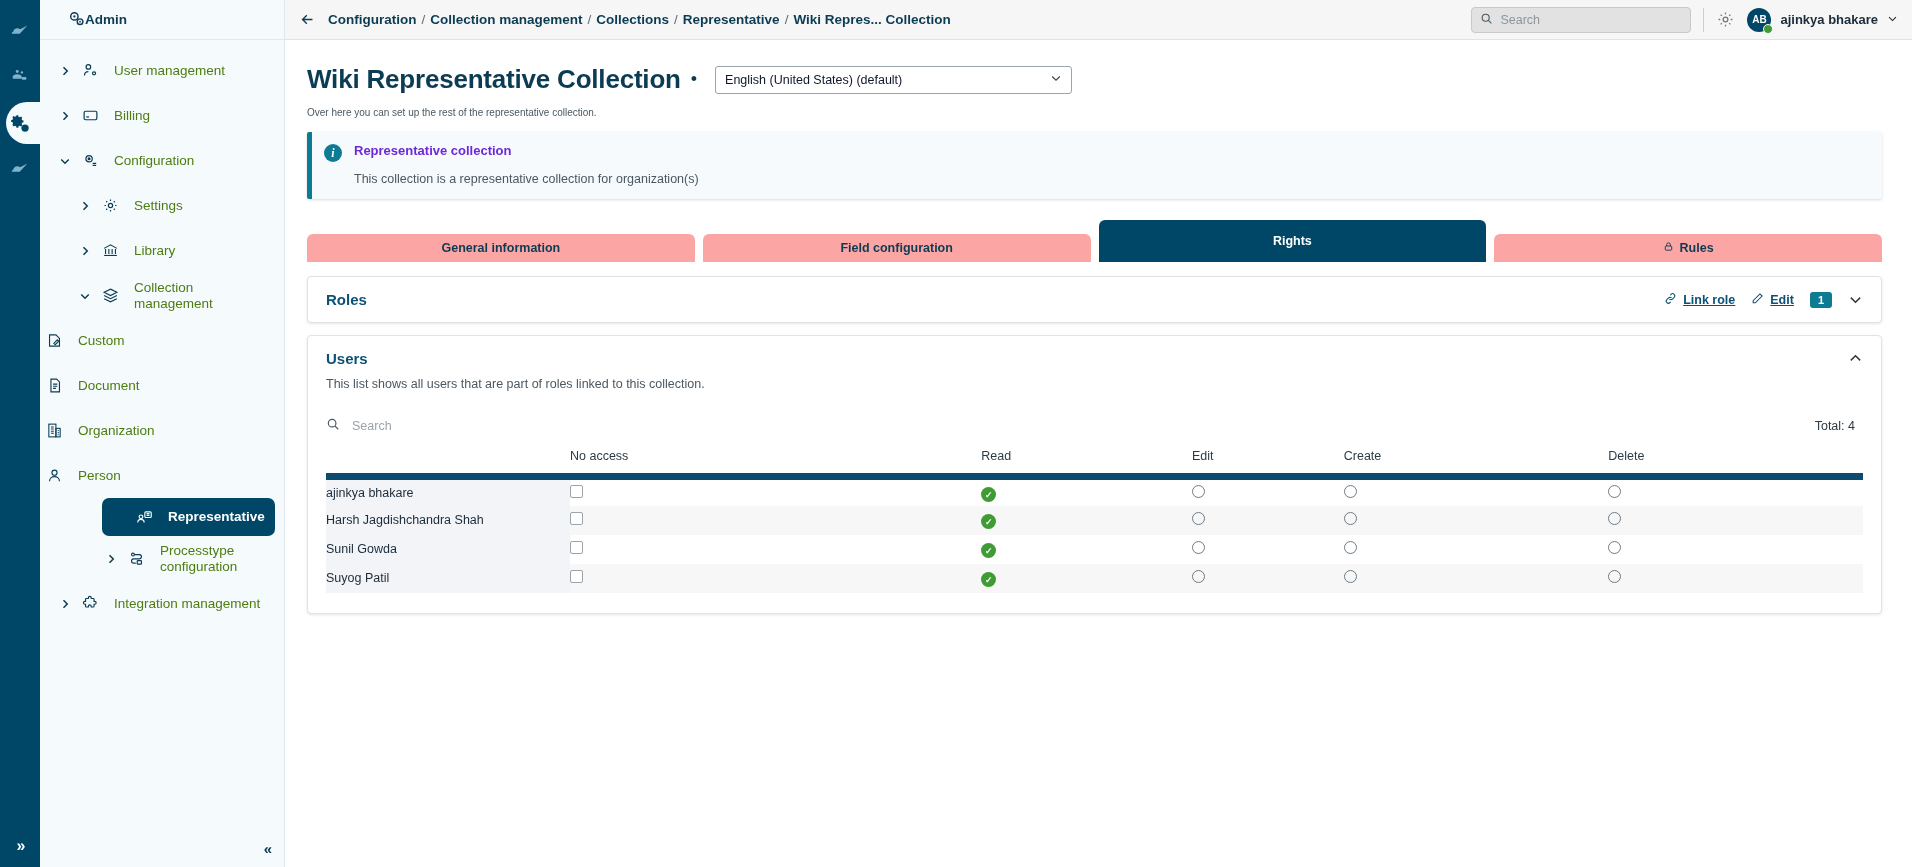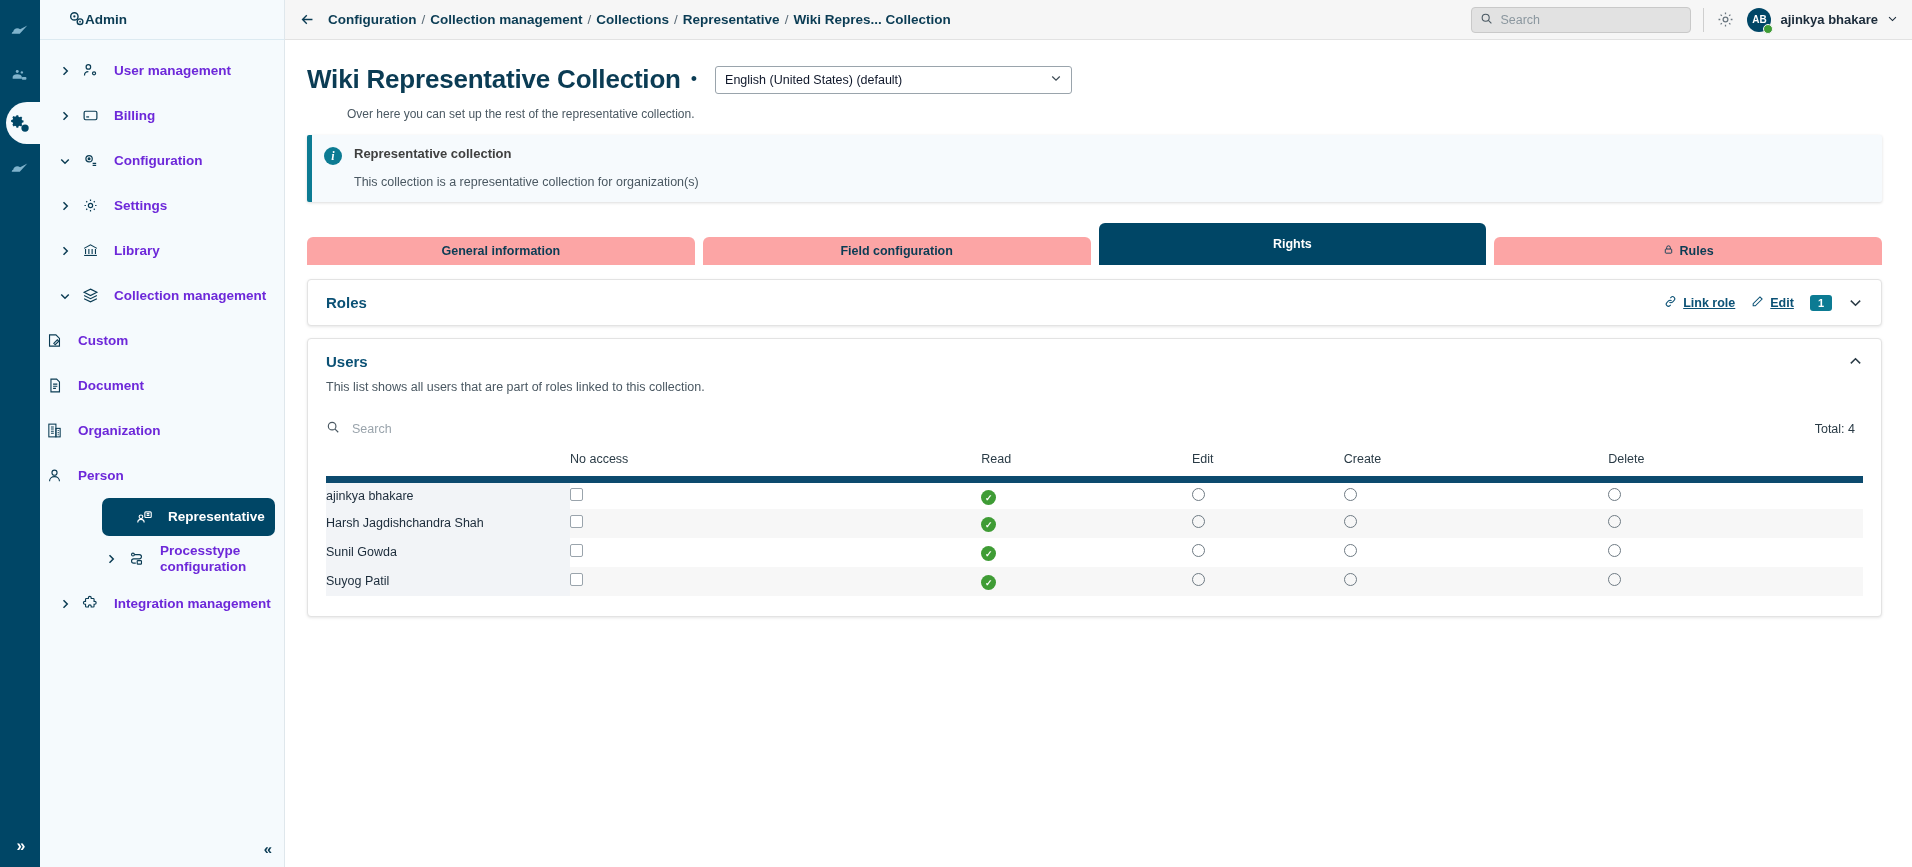--- a/index.html
+++ b/index.html
@@ -50,34 +50,34 @@
   .sb-head {
     height: 40px; display: flex; align-items: center;
     padding-left: 28px; 
     border-bottom: 1px solid #dceaf1;
     color: #0b3c54; font-weight: bold; font-size: 13.5px;
   }
   .sb-list { padding-top: 8px; flex: 1; overflow: hidden; }
   .sb-row {
     display: flex; align-items: center;
     height: 45px; padding-right: 10px;
-    color: #6d28d9; font-size: 13.5px; cursor: pointer; font-weight: bold;
+    color: #4d7c0f; font-size: 13.5px; cursor: pointer;
   }
   .sb-row .chev {
     width: 22px; flex: 0 0 22px; display:flex; align-items:center; justify-content:center;
     color: #0b3c54;
   }
   .sb-row .ico {
     width: 28px; flex: 0 0 28px; display:flex; align-items:center; justify-content:center;
     color: #0b3c54;
   }
   .sb-row .lbl { margin-left: 10px; line-height: 1.15; }
   .lvl0 { padding-left: 44px; }
   .lvl0 .chev { margin-left: -30px; }
-  .lvl1 { padding-left: 42px; }
+  .lvl1 { padding-left: 62px; }
   .lvl1 .chev { margin-left: -28px; }
   .lvl2 { padding-left: 88px; }
   .lvl2 .chev { margin-left: -28px; }
   .sb-row.indent-nochev { }
   .sb-row.active {
     background: #004666; color: #ffffff;
     border-radius: 7px;
     margin: 0 9px 0 62px;
     padding-left: 28px;
     font-weight: bold;
@@ -136,36 +136,36 @@
   h1.page-title {
     font-size: 26px; font-weight: bold; color: #0b3c54; letter-spacing: -0.2px;
   }
   .bullet { color: #0b3c54; font-size: 18px; }
   .lang-select {
     width: 357px; height: 28px; margin-left: 8px;
     border: 1px solid #9aa4ac; border-radius: 3px; background: #fff;
     display: flex; align-items: center; justify-content: space-between;
     padding: 0 9px; font-size: 12.5px; color: #0f172a; cursor: pointer;
   }
-  .subtitle { margin-top: 12px; font-size: 12px; color: #4a5862; margin-left: 40px; }
+  .subtitle { margin-top: 12px; font-size: 10px; color: #4a5862; }
 
   .info-banner {
     margin-top: 14px; display: flex; gap: 12px;
     background: #f6fafd; border-left: 5px solid #0c7b93;
     border-radius: 2px; padding: 11px 14px 13px 12px;
     box-shadow: 0 1px 3px rgba(0,0,0,.14);
   }
   .info-icon {
     width: 18px; height: 18px; border-radius: 50%; background: #0c7b93;
     color: #fff; font-size: 12px; font-weight: bold; font-style: italic;
     display:flex; align-items:center; justify-content:center; flex: 0 0 18px;
     margin-top: 1px;
     font-family: "Liberation Serif", serif;
   }
-  .info-title { font-size: 13px; font-weight: bold; color: #404040; }
+  .info-title { font-size: 13px; font-weight: bold; color: #6d28d9; }
   .info-sub { font-size: 12.5px; color: #4a5862; margin-top: 14px; }
 
   .tabs { display: flex; gap: 8px; margin-top: 21px; align-items: flex-end; }
   .tab {
     flex: 1; height: 28px; background: #fca5a5; color: #0b3c54;
     border-radius: 6px 6px 0 0;
     display: flex; align-items: center; justify-content: center;
     font-size: 12.5px; font-weight: bold; cursor: pointer;
     gap: 6px;
   }

